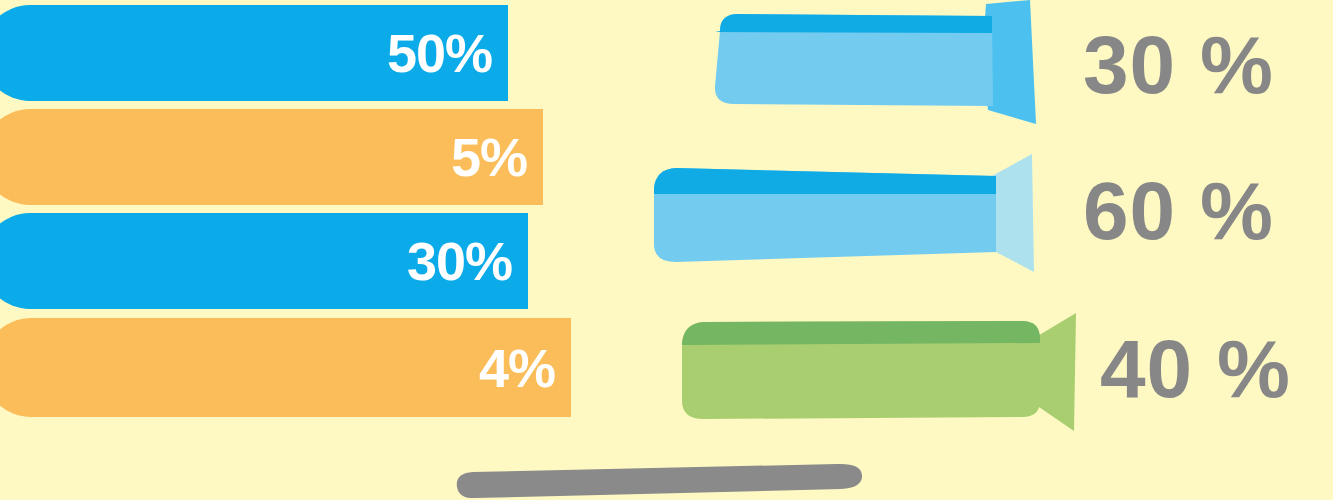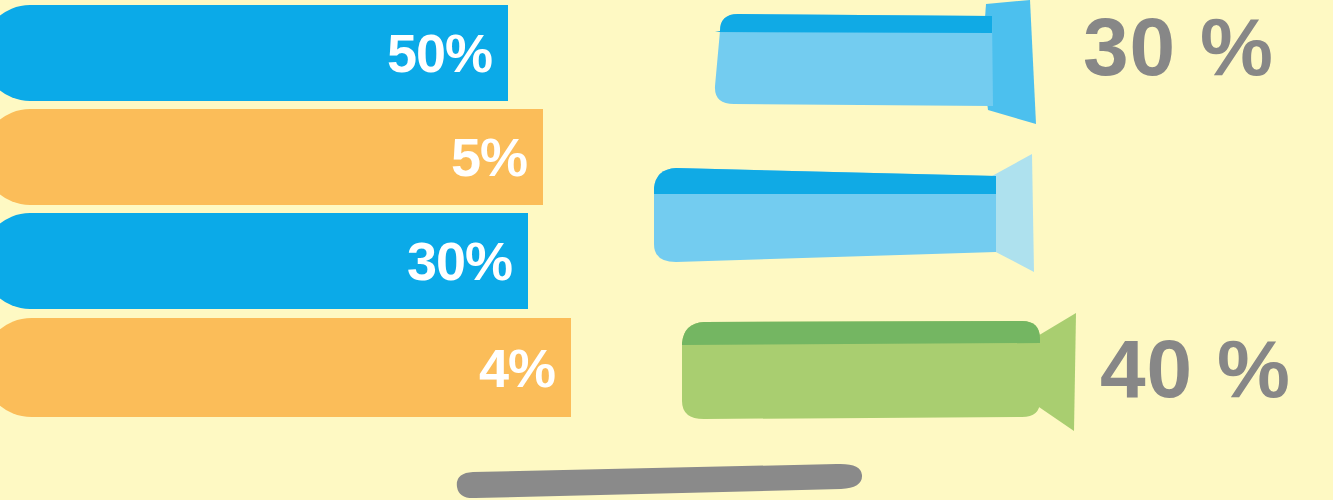--- a/index.html
+++ b/index.html
@@ -102,22 +102,23 @@
   </div>
 
   <div class="ribbon" style="left:670px; top:305px; width:420px; height:135px;">
     <svg width="420" height="135" viewBox="0 0 420 135" xmlns="http://www.w3.org/2000/svg">
       <path d="M366 32 L406 8 L404 126 L366 100 L360 64 Z" fill="#A9CE70"></path>
       <path d="M12 38 Q14 18 34 17 L352 16 Q370 16 370 34 L370 96 Q370 112 352 112 L34 114 Q12 114 12 96 Z" fill="#A9CE70"></path>
       <path d="M12 38 Q14 18 34 17 L352 16 Q370 16 370 34 L370 38 L12 40 Z" fill="#74B662"></path>
     </svg>
   </div>
 
-  <div class="rlabel" style="left:1083px; top:6px;">30 %</div>
+  <div class="rlabel" style="left:1083px; top:24px;">30 %</div>
 
+  <div class="rlabel" style="left:1083px; top:170px;">60 %</div>
 
   <div class="rlabel" style="left:1100px; top:328px;">40 %</div>
 
   <div class="stroke-mark" style="left:445px; top:462px; width:430px; height:38px;">
     <svg width="430" height="38" viewBox="0 0 430 38" xmlns="http://www.w3.org/2000/svg">
       <path d="M12 25 Q10 11 28 10 L392 2 Q416 1 417 13 Q418 26 396 27 L30 36 Q14 37 12 25 Z" fill="#8A8A8A"></path>
     </svg>
   </div>
 
 </div>

